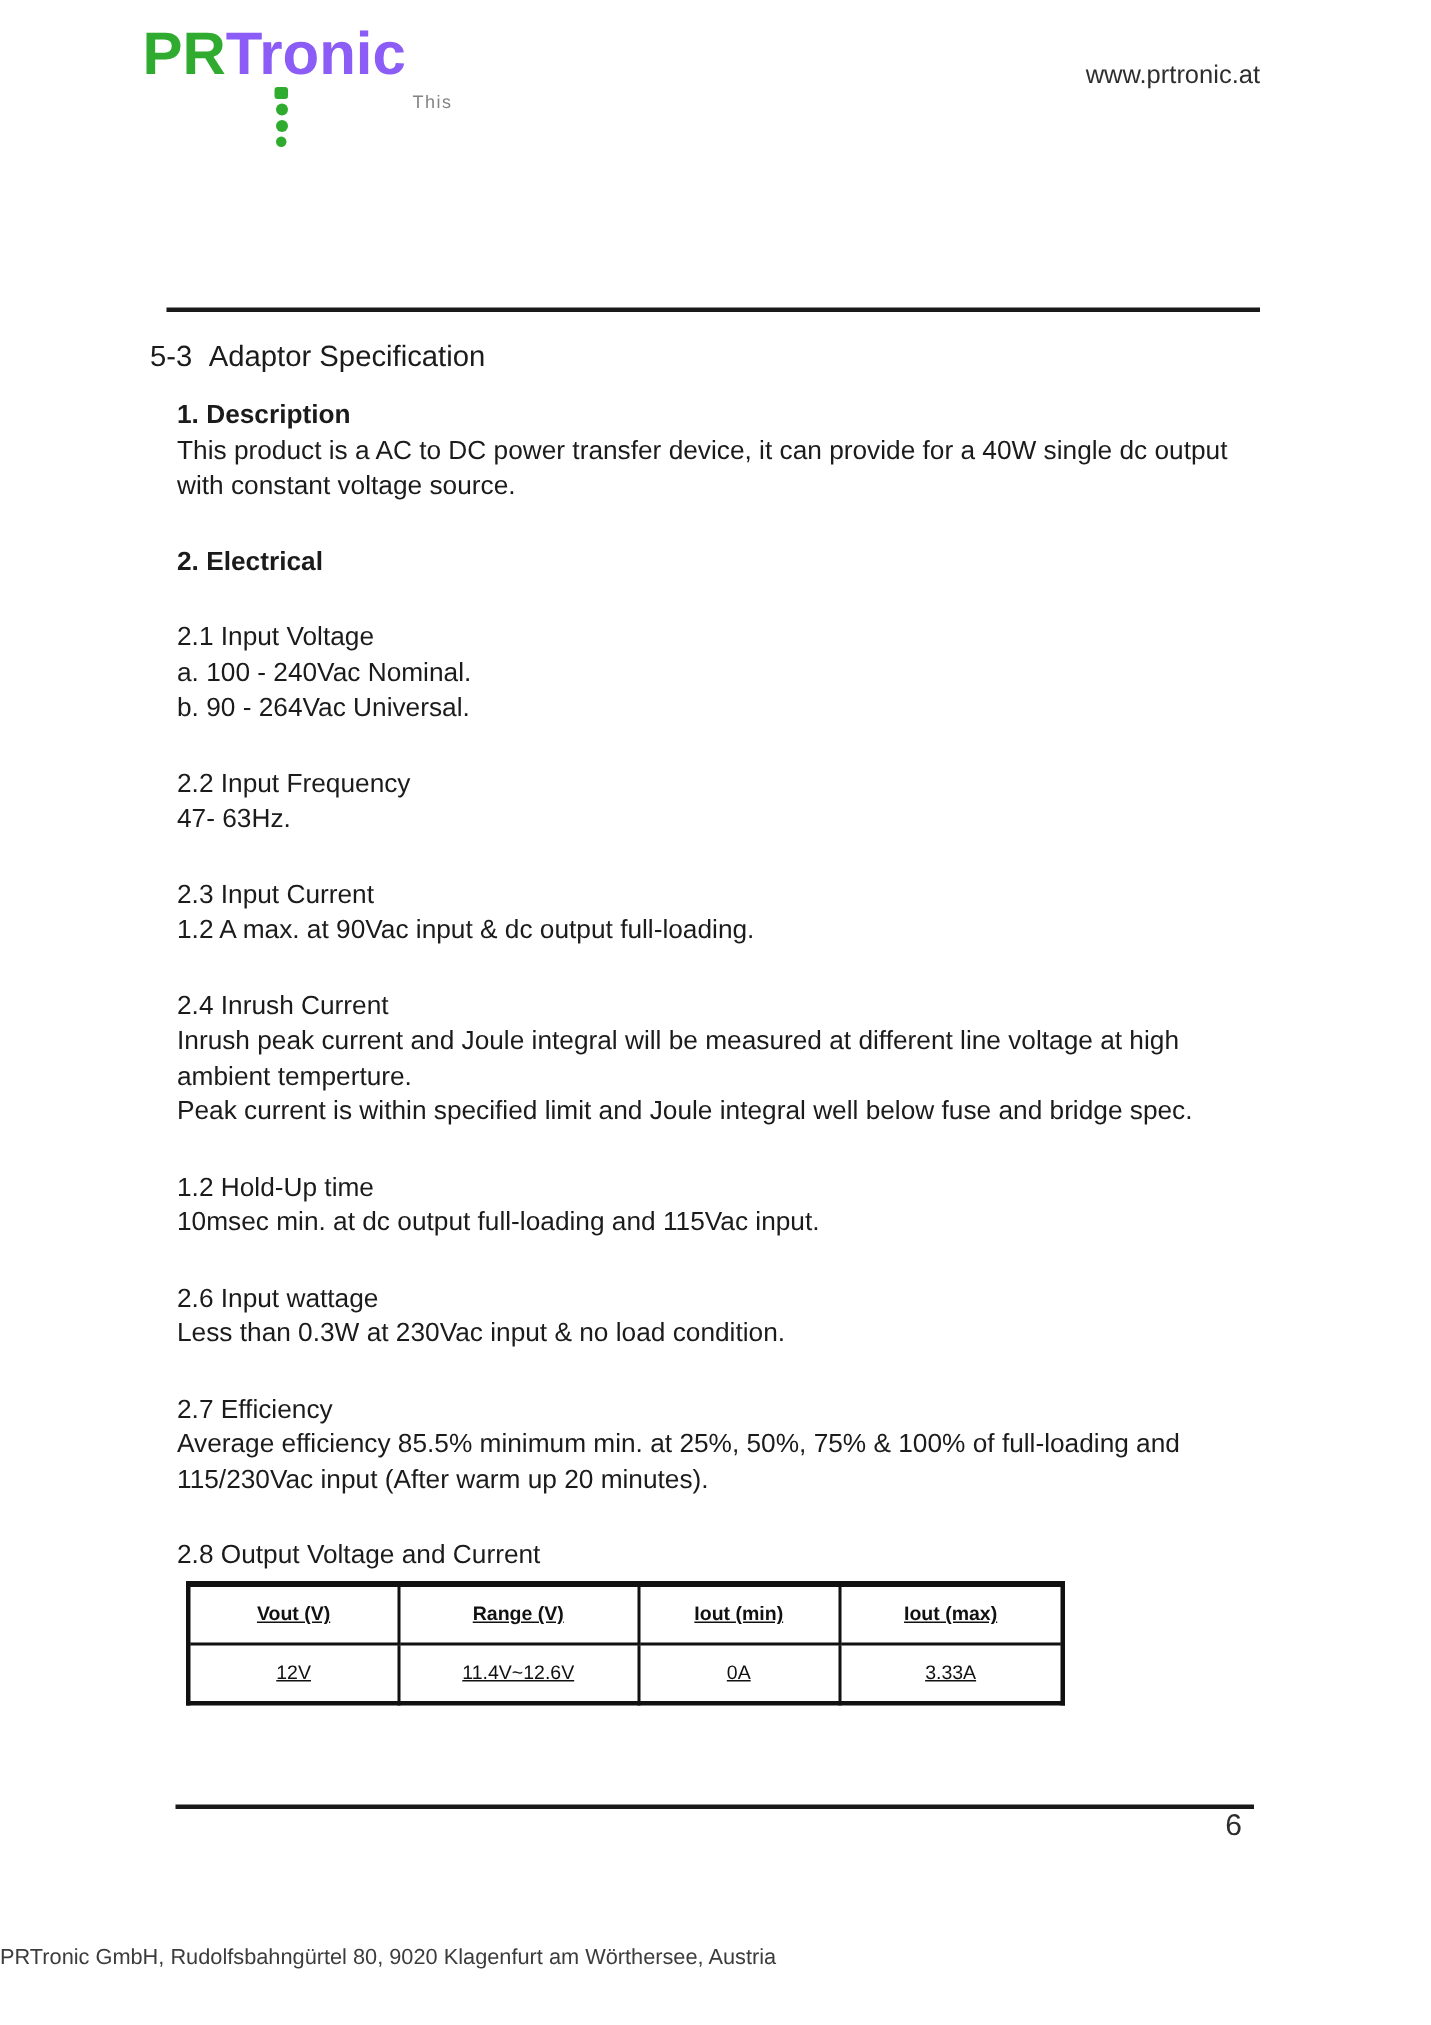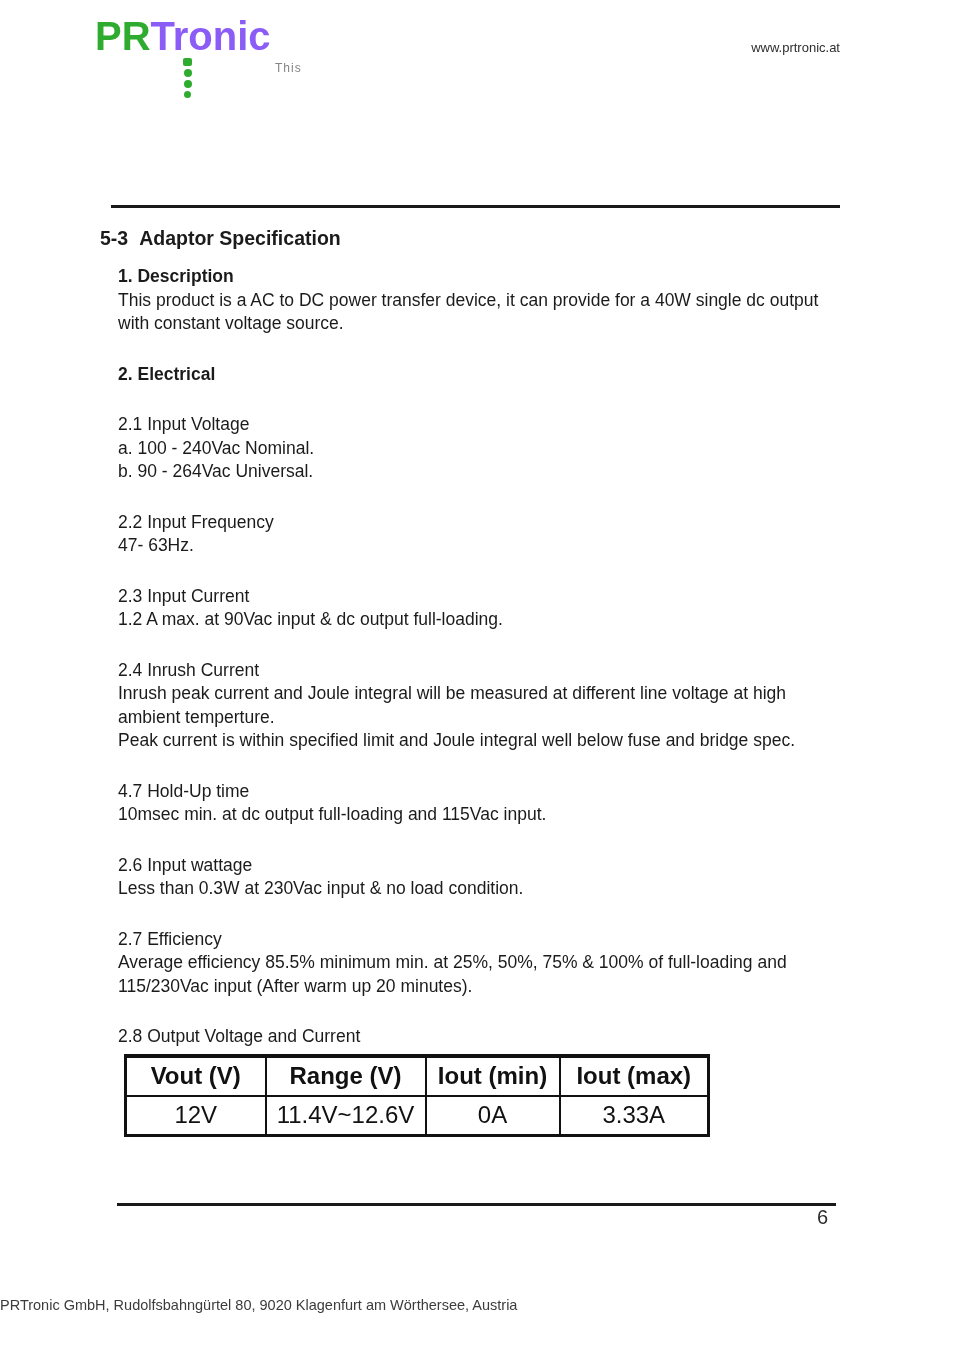--- a/index.html
+++ b/index.html
@@ -17,43 +17,44 @@
   .logo-text{font-size:40px;font-weight:bold;letter-spacing:0px;line-height:44px;white-space:nowrap;}
   .logo-pr{color:#2fac2f;}
   .logo-tronic{color:#8b5cf6;}
   .logo-gmbh{position:absolute;left:180px;top:47px;font-size:12px;color:#848484;letter-spacing:1px;}
   .logo-dots{position:absolute;left:88px;top:44px;display:flex;flex-direction:column;align-items:center;gap:3px;}
   .logo-dots span{display:block;background:#2fac2f;border-radius:50%;}
   .logo-dots .d1{width:9px;height:8px;border-radius:2px;}
   .logo-dots .d2{width:8px;height:8px;}
   .logo-dots .d3{width:8px;height:8px;}
   .logo-dots .d4{width:7px;height:7px;}
-  .website{position:absolute;right:114px;top:40px;font-size:13px;color:#2e2e2e;}
+  .website{position:absolute;right:114px;top:40px;font-size:17px;color:#2e2e2e;}
   
   .rule{position:absolute;background:#191919;}
   .rule-top{left:111px;top:205px;width:729px;height:3px;}
   .rule-bottom{left:117px;top:1203px;width:719px;height:3px;}
   
   .content{position:absolute;left:100px;top:226px;width:745px;font-size:17.5px;line-height:23.5px;}
-  .doc-heading{font-size:19.5px;font-weight:bold;line-height:24px;}
+  .doc-heading{font-size:19.5px;font-weight:normal;line-height:24px;}
   .doc-heading .h-num{margin-right:11px;}
   .indent{margin-left:18px;}
   .sec-title{font-weight:bold;}
   .desc-block{margin-top:15px;}
   .electrical-title{margin-top:27px;}
   .sub{margin-top:27px;}
   .para{width:705px;}
   
   .spec-table{
     border-collapse:collapse;
     margin-top:5px;
     margin-left:6px;
     table-layout:fixed;
-    font-size:24px;
+    font-size:13px;
     color:#111;
+    text-decoration:underline;
   }
   .spec-table{border:3px solid #111;border-top-width:4px;}
   .spec-table th,.spec-table td{
     border:2px solid #111;
     text-align:center;
     vertical-align:middle;
     height:37px;
     padding:0 4px;
   }
   .spec-table th{font-weight:bold;}
@@ -111,21 +112,21 @@
       <div class="para">1.2 A max. at 90Vac input &amp; dc output full-loading.</div>
     </div>
 
     <div class="indent sub">
       <div>2.4 Inrush Current</div>
       <div class="para">Inrush peak current and Joule integral will be measured at different line voltage at high ambient temperture.</div>
       <div class="para">Peak current is within specified limit and Joule integral well below fuse and bridge spec.</div>
     </div>
 
     <div class="indent sub">
-      <div>4.7 Hold-Up time</div>
+      <div>1.2 Hold-Up time</div>
       <div class="para">10msec min. at dc output full-loading and 115Vac input.</div>
     </div>
 
     <div class="indent sub">
       <div>2.6 Input wattage</div>
       <div class="para">Less than 0.3W at 230Vac input &amp; no load condition.</div>
     </div>
 
     <div class="indent sub">
       <div>2.7 Efficiency</div>

